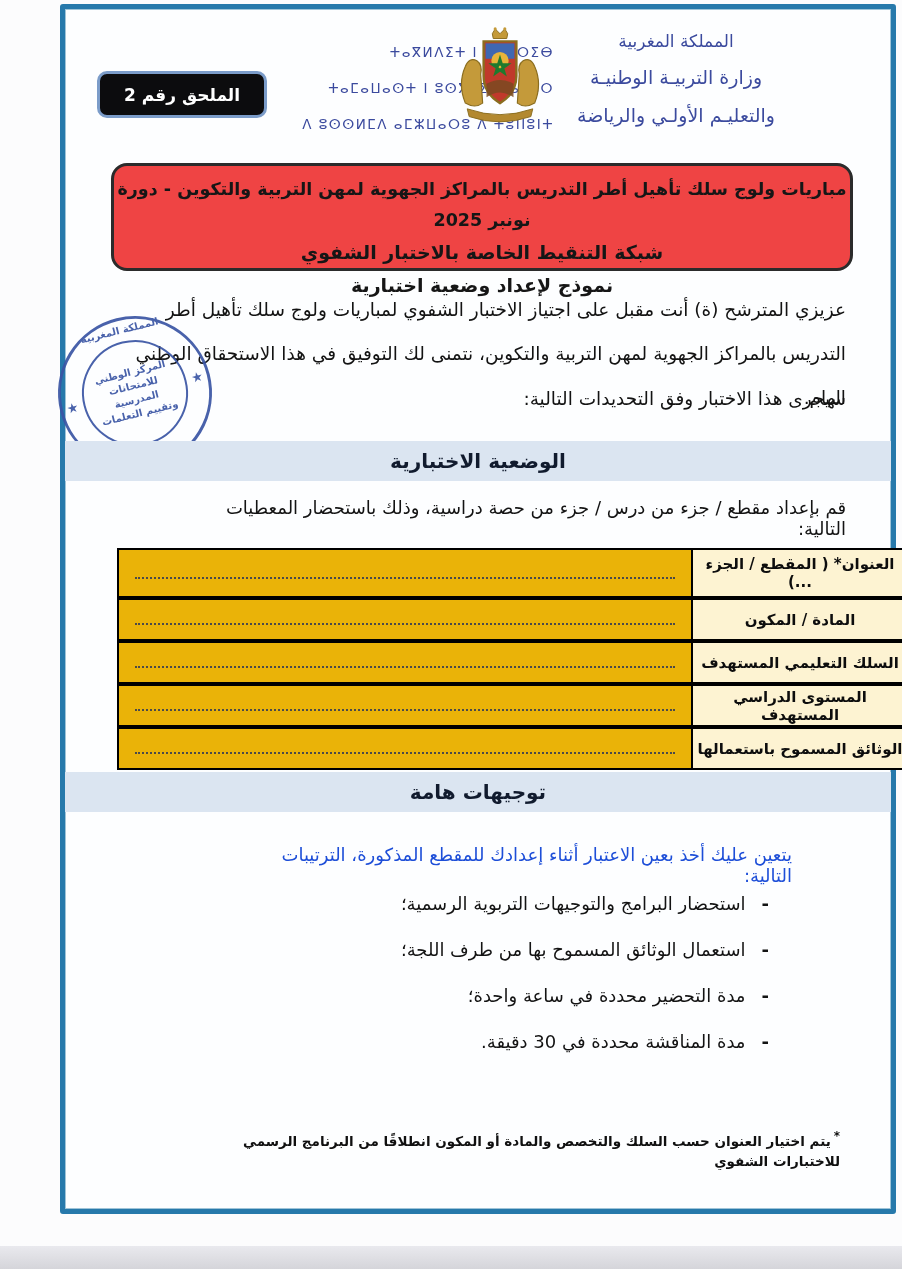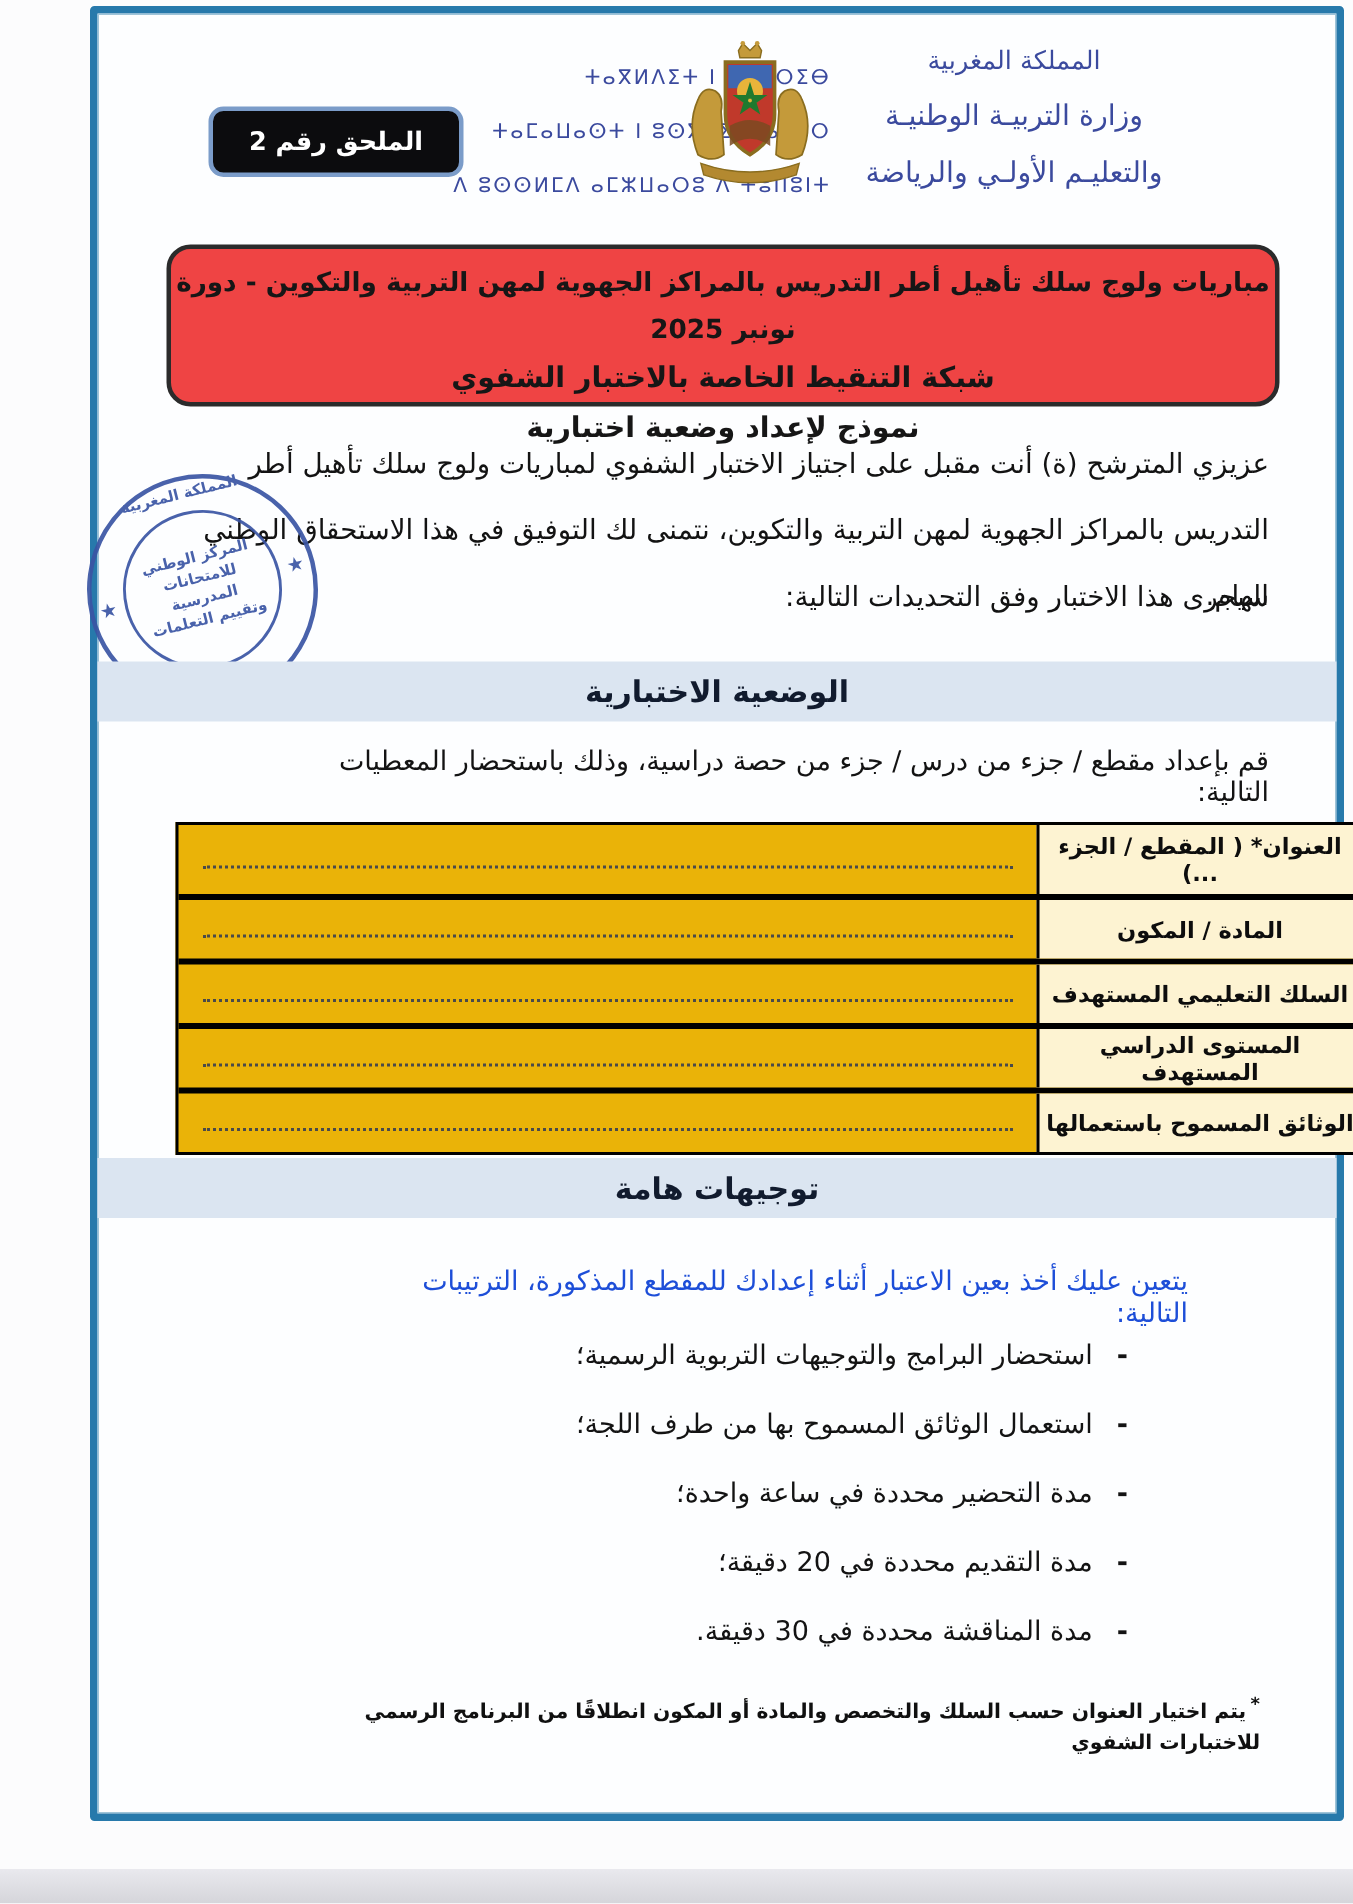--- a/index.html
+++ b/index.html
@@ -7,21 +7,21 @@
          font-family:"DejaVu Sans",sans-serif;}
   .frame{position:absolute;left:60px;top:4px;width:836px;height:1210px;
          border:5px solid #2779ab;border-radius:3px;background:#fdfeff;box-sizing:border-box;
          box-shadow:0 0 0 1px #9fc4d8 inset;}
   .bottom-strip{position:absolute;left:0;top:1246px;width:902px;height:23px;
          background:linear-gradient(#e9e9ee,#d5d5da);}
 
   
   .badge{position:absolute;left:97px;top:71px;width:170px;height:47px;background:#0c0c0e;
          border:3px solid #7b9cc9;border-radius:10px;box-sizing:border-box;
-         display:flex;align-items:center;justify-content:center;margin-left:42px;}
+         display:flex;align-items:center;justify-content:center;}
   .badge span{color:#fff;font-weight:bold;font-size:17px;}
   .tifinagh{position:absolute;left:270px;top:34px;width:284px;text-align:right;
          color:#3b4a9e;font-size:13.5px;letter-spacing:1.5px;line-height:36px;white-space:nowrap;}
   .arabic-head{position:absolute;left:540px;top:24px;width:272px;text-align:center;
          color:#3b4a9e;direction:rtl;}
   .arabic-head .l1{font-size:17px;line-height:34px;}
   .arabic-head .l2,.arabic-head .l3{font-size:19px;line-height:38px;}
   .emblem{position:absolute;left:451px;top:26px;width:98px;height:106px;}
 
   
@@ -71,21 +71,21 @@
   .t-row .cell-value{flex:1;position:relative;}
   .t-row .cell-value .dots{position:absolute;left:16px;right:16px;top:58%;
         border-bottom:2.5px dotted #4a4a4a;}
   .t-row .cell-label{width:216px;background:#fdf3d2;border-left:2px solid #000;
         display:flex;align-items:center;justify-content:center;direction:rtl;
         font-size:15px;font-weight:bold;color:#0d0d0d;text-align:center;padding:0 4px;
         box-sizing:border-box;}
   .t-row.r1{height:46px;} .t-row.rn{height:39px;}
 
   
-  .bullets{position:absolute;left:230px;top:893px;width:522px;direction:rtl;text-align:right;}
+  .bullets{position:absolute;left:247px;top:893px;width:522px;direction:rtl;text-align:right;}
   .bullet{margin-bottom:24px;font-size:18px;color:#131313;line-height:22px;}
   .bullet .dash{font-weight:bold;margin-left:16px;}
 
   
   .footnote{position:absolute;left:240px;top:1126px;width:600px;direction:rtl;text-align:right;
         font-size:13.5px;font-weight:bold;color:#101010;line-height:20px;}
   .footnote .fmark{vertical-align:super;font-size:12px;margin-left:3px;}
 </style>
 </head>
 <body>
@@ -200,23 +200,20 @@
     <div class="bullet">
       <span class="dash">-</span><span>استحضار البرامج والتوجيهات التربوية الرسمية؛</span>
     </div>
     <div class="bullet">
       <span class="dash">-</span><span>استعمال الوثائق المسموح بها من طرف اللجة؛</span>
     </div>
     <div class="bullet">
       <span class="dash">-</span><span>مدة التحضير محددة في ساعة واحدة؛</span>
     </div>
     <div class="bullet">
-      <span class="dash">-</span><span>مدة التقديم محددة في 20 دقيقة؛</span>
-    </div>
-    <div class="bullet">
       <span class="dash">-</span><span>مدة المناقشة محددة في 30 دقيقة.</span>
     </div>
   </div>
 
   <div class="footnote">
     <span class="fmark">*</span><span>يتم اختيار العنوان حسب السلك والتخصص والمادة أو المكون انطلاقًا من البرنامج الرسمي للاختبارات الشفوي</span>
   </div>
 
   <div class="bottom-strip"></div>
 </div>

